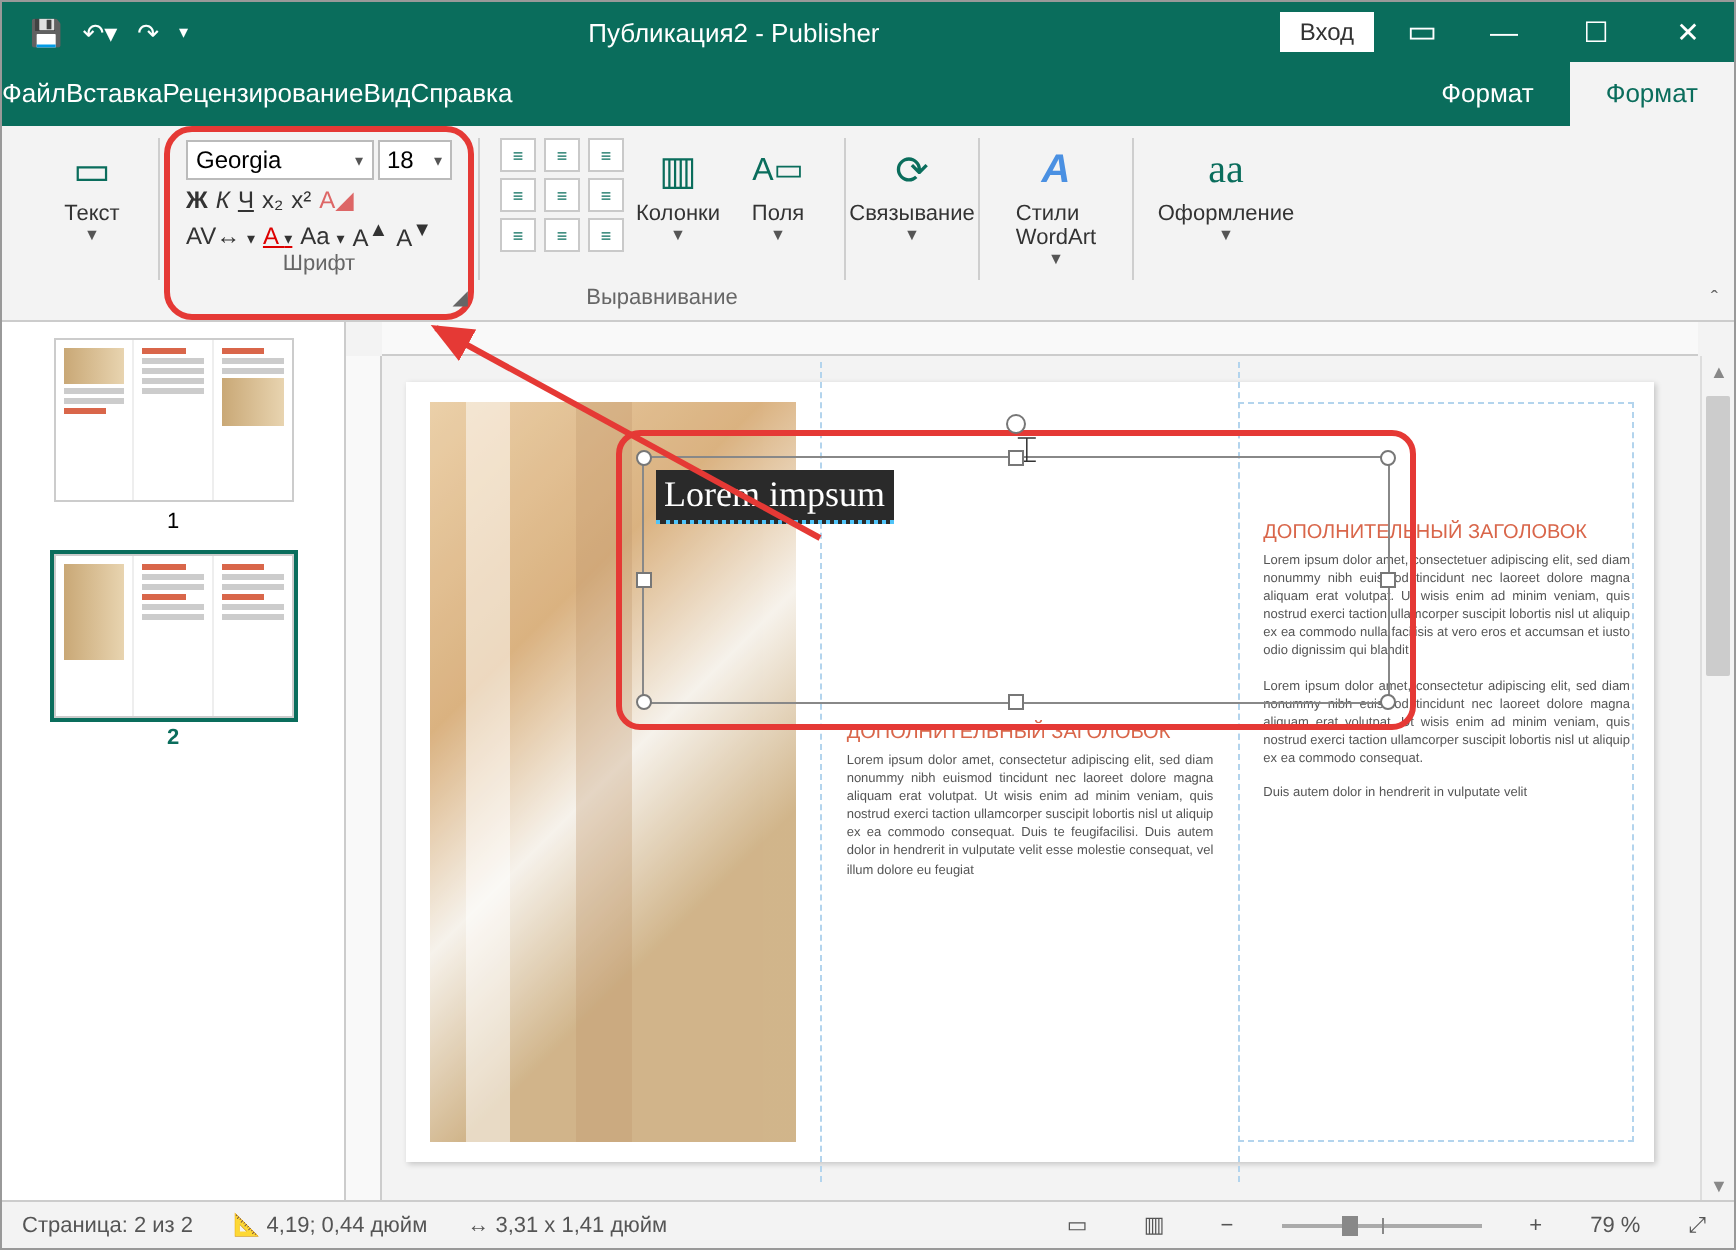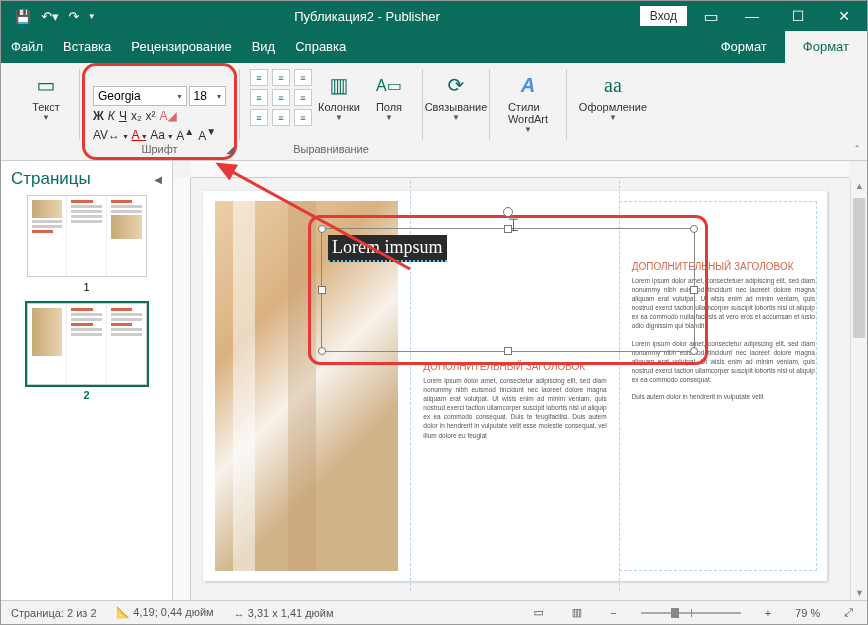--- a/index.html
+++ b/index.html
@@ -9,38 +9,38 @@
 .titlebar { background: #0a6d5c; height: 30px; display: flex; align-items: center; color: #fff; }
 .tb-qat { display: flex; gap: 10px; padding-left: 14px; align-items: center; }
 .tb-qat span { font-size: 13px; cursor: pointer; }
 .tb-title { flex: 1; text-align: center; font-size: 13px; font-weight: 300; }
 .tb-login { background: #fff; color: #333; padding: 3px 10px; font-size: 12px; margin-right: 6px; cursor: pointer; }
 .tb-sysbtn { width: 46px; text-align: center; font-size: 14px; cursor: pointer; }
 
 
 .tabrow { background: #0a6d5c; height: 32px; display: flex; }
 .ribbontabs { display: flex; }
-.ribbontabs div { color: #fff; font-size: 13px; padding: 8px 10px; cursor: pointer; }
+.ribbontabs div { color: #fff; font-size: 13px; padding: 8px 0; cursor: pointer; }
 .ctxtabs { display: flex; margin-left: auto; justify-content: flex-end; }
 .ctxtabs div { color: #fff; font-size: 13px; padding: 8px 18px; cursor: pointer; }
 .ctxtabs .active { background: #f3f3f3; color: #0a6d5c; }
 
 
 .ribbon { background: #f3f3f3; height: 98px; border-bottom: 1px solid #ccc; display: flex; padding-left: 14px; position: relative; }
 .group { display: flex; flex-direction: column; padding: 4px 8px 2px; }
 .group-ctl { flex: 1; display: flex; align-items: flex-start; gap: 4px; }
 .group-lbl { text-align: center; font-size: 11px; color: #666; padding-bottom: 3px; position: relative; }
 .sep { width: 1px; background: rgba(0,0,0,.15); margin: 6px 2px 20px; }
 .bigbtn { display: flex; flex-direction: column; align-items: center; justify-content: center; width: 46px; padding: 4px 2px; cursor: pointer; }
 .bigicon { width: 28px; height: 28px; margin-bottom: 2px; display: flex; align-items: center; justify-content: center; font-size: 20px; color: #0a6d5c; }
 .biglbl { font-size: 11px; color: #333; text-align: left; line-height: 1.1; }
 .drop { font-size: 8px; color: #555; }
 
 
-.fontgroup { border: 3px solid #e53935; border-radius: 14px; padding: 20px 8px 2px; width: 155px; position: relative; }
+.fontgroup { border: 3px solid #e53935; border-radius: 14px; padding: 4px 8px 2px; width: 155px; position: relative; }
 .font-row1 { display: flex; gap: 2px; }
 .font-name { width: 95px; height: 20px; background: #fff; border: 1px solid #bbb; font-size: 12px; padding: 1px 4px; display: flex; align-items: center; justify-content: space-between; }
 .font-size { width: 38px; height: 20px; background: #fff; border: 1px solid #bbb; font-size: 12px; padding: 1px 4px; display: flex; align-items: center; justify-content: space-between; }
 .font-row2, .font-row3 { display: flex; gap: 4px; margin-top: 3px; font-size: 12px; align-items: center; }
 .font-row2 span, .font-row3 span { cursor: pointer; color: #333; }
 .dlg-launch { position: absolute; right: 0; bottom: 2px; font-size: 10px; color: #666; cursor: pointer; }
 
 .align-rows { display: flex; flex-direction: column; gap: 3px; margin-top: 2px; }
 .align-rows div { display: flex; gap: 4px; }
 .align-btn { width: 18px; height: 17px; background: #fff; border: 1px solid #c9c9c9; font-size: 9px; display: flex; align-items: center; justify-content: center; cursor: pointer; color: #0a6d5c; }
@@ -250,24 +250,20 @@
   <defs>
       <marker id="ah" markerWidth="8" markerHeight="8" refX="6" refY="3" orient="auto">
         <path d="M0,0 L7,3 L0,6 Z" fill="#e53935"></path>
       </marker>
     </defs>
   <line x1="200" y1="110" x2="8" y2="5" stroke="#e53935" stroke-width="3" marker-end="url(#ah)"></line>
 </svg>
 
 <div class="workspace">
   <div class="pages-panel">
-    <div class="pages-title">
-      <span>Страницы</span>
-      <span class="collapse-icon">◀</span>
-    </div>
     <div class="thumb-wrap">
       <div class="thumb">
         <div class="thumb-pg">
             <div class="tblock"></div>
             <div class="tline"></div>
             <div class="tline"></div>
             <div class="tline r"></div>
           </div>
         <div class="thumb-pg">
             <div class="tline r"></div>

